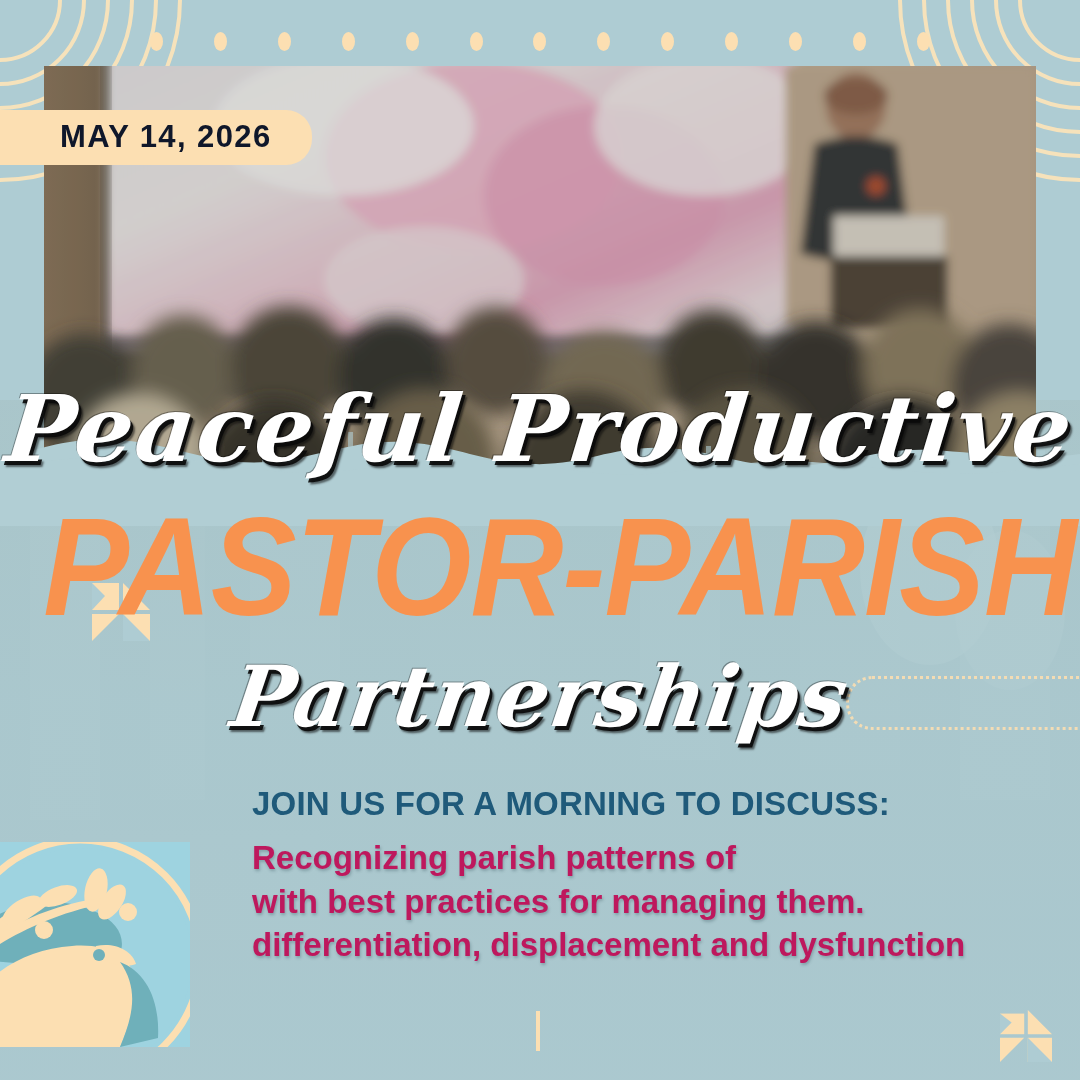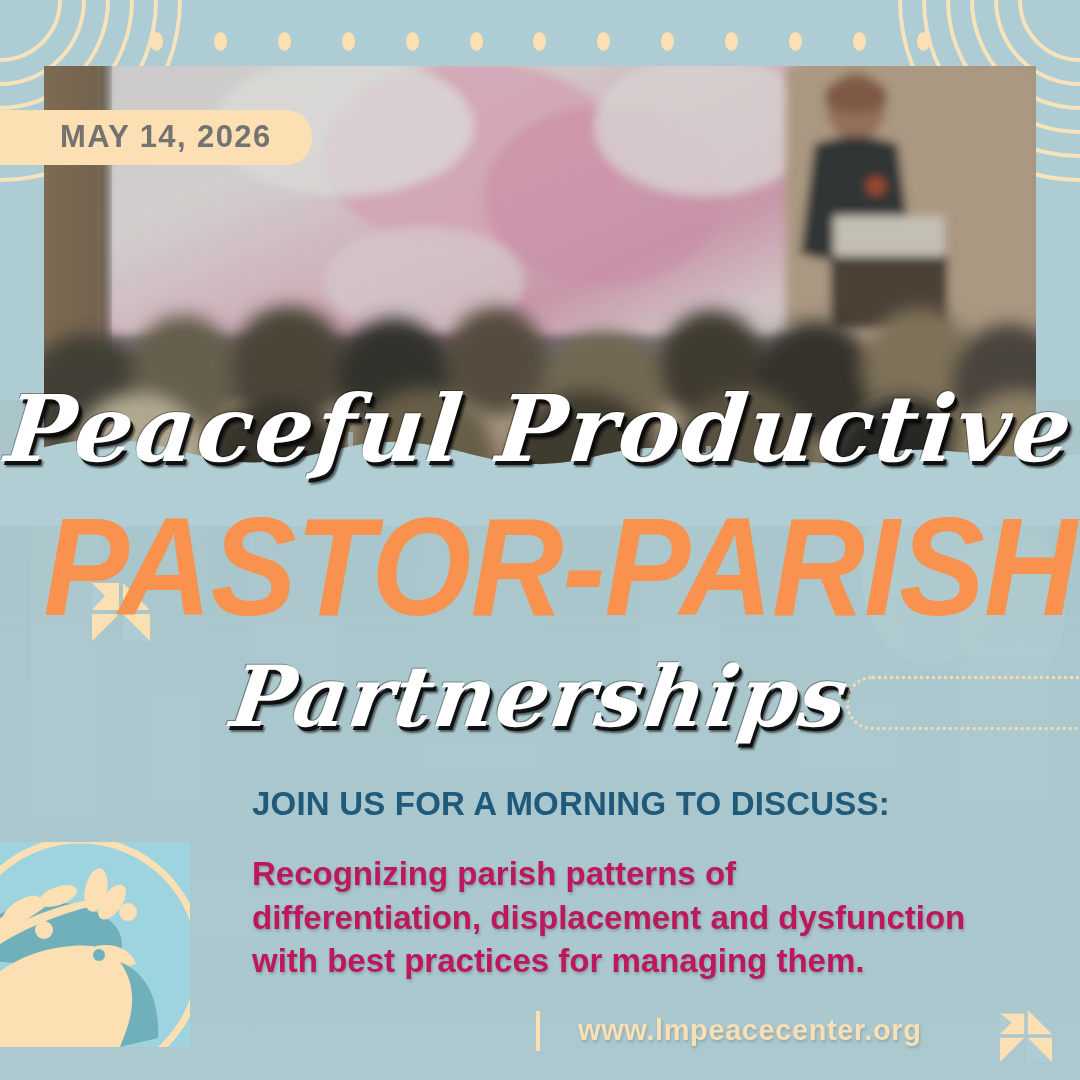--- a/index.html
+++ b/index.html
@@ -60,21 +60,21 @@
     pointer-events:none;
   }
   .wave svg{display:block;width:100%;height:100%;}
 
   
   .date-badge{
     position:absolute;left:0;top:110px;
     background:#fcdfb2;
     border-top-right-radius:26px;border-bottom-right-radius:26px;
     padding:11px 40px 13px 60px;
-    color:#737373;
+    color:#0f172a;
     font-size:31px;font-weight:bold;letter-spacing:1.4px;
     line-height:1;
   }
 
   
   .tri{position:absolute;}
   .tri svg{display:block;width:100%;height:100%;}
   .tri.left{left:92px;top:583px;width:58px;height:58px;}
   .tri.right{left:1000px;top:1010px;width:52px;height:52px;}
 
@@ -127,21 +127,21 @@
     white-space:nowrap;
   }
 
   
   .copy{
     position:absolute;left:252px;top:786px;width:790px;
   }
   .copy-head{
     font-size:33px;font-weight:bold;color:#1f5a7a;
     letter-spacing:.2px;line-height:1.1;
-    margin:0 0 30px 0;
+    margin:0 0 14px 0;
   }
   .copy-line{
     font-size:33px;font-weight:bold;color:#be185d;
     line-height:1.32;
     text-shadow:1px 2px 3px rgba(40,70,80,.30);
     margin:0;
   }
   .footer-bar{
     position:absolute;left:536px;top:1011px;
     width:4px;height:40px;background:#fcdfb2;
@@ -405,20 +405,19 @@
 
   <div class="script-top">Peaceful Productive</div>
 
   <div class="title-main">PASTOR-PARISH</div>
 
   <div class="script-bot">Partnerships</div>
 
   <div class="copy">
     <p class="copy-head">JOIN US FOR A MORNING TO DISCUSS:</p>
     <p class="copy-line">Recognizing parish patterns of</p>
+    <p class="copy-line">with best practices for managing them.</p>
     <p class="copy-line">differentiation, displacement and dysfunction</p>
-    <p class="copy-line">with best practices for managing them.</p>
   </div>
 
   <div class="footer-bar"></div>
-  <div class="footer-url">www.lmpeacecenter.org</div>
 
 </div>
 
 </body></html>

